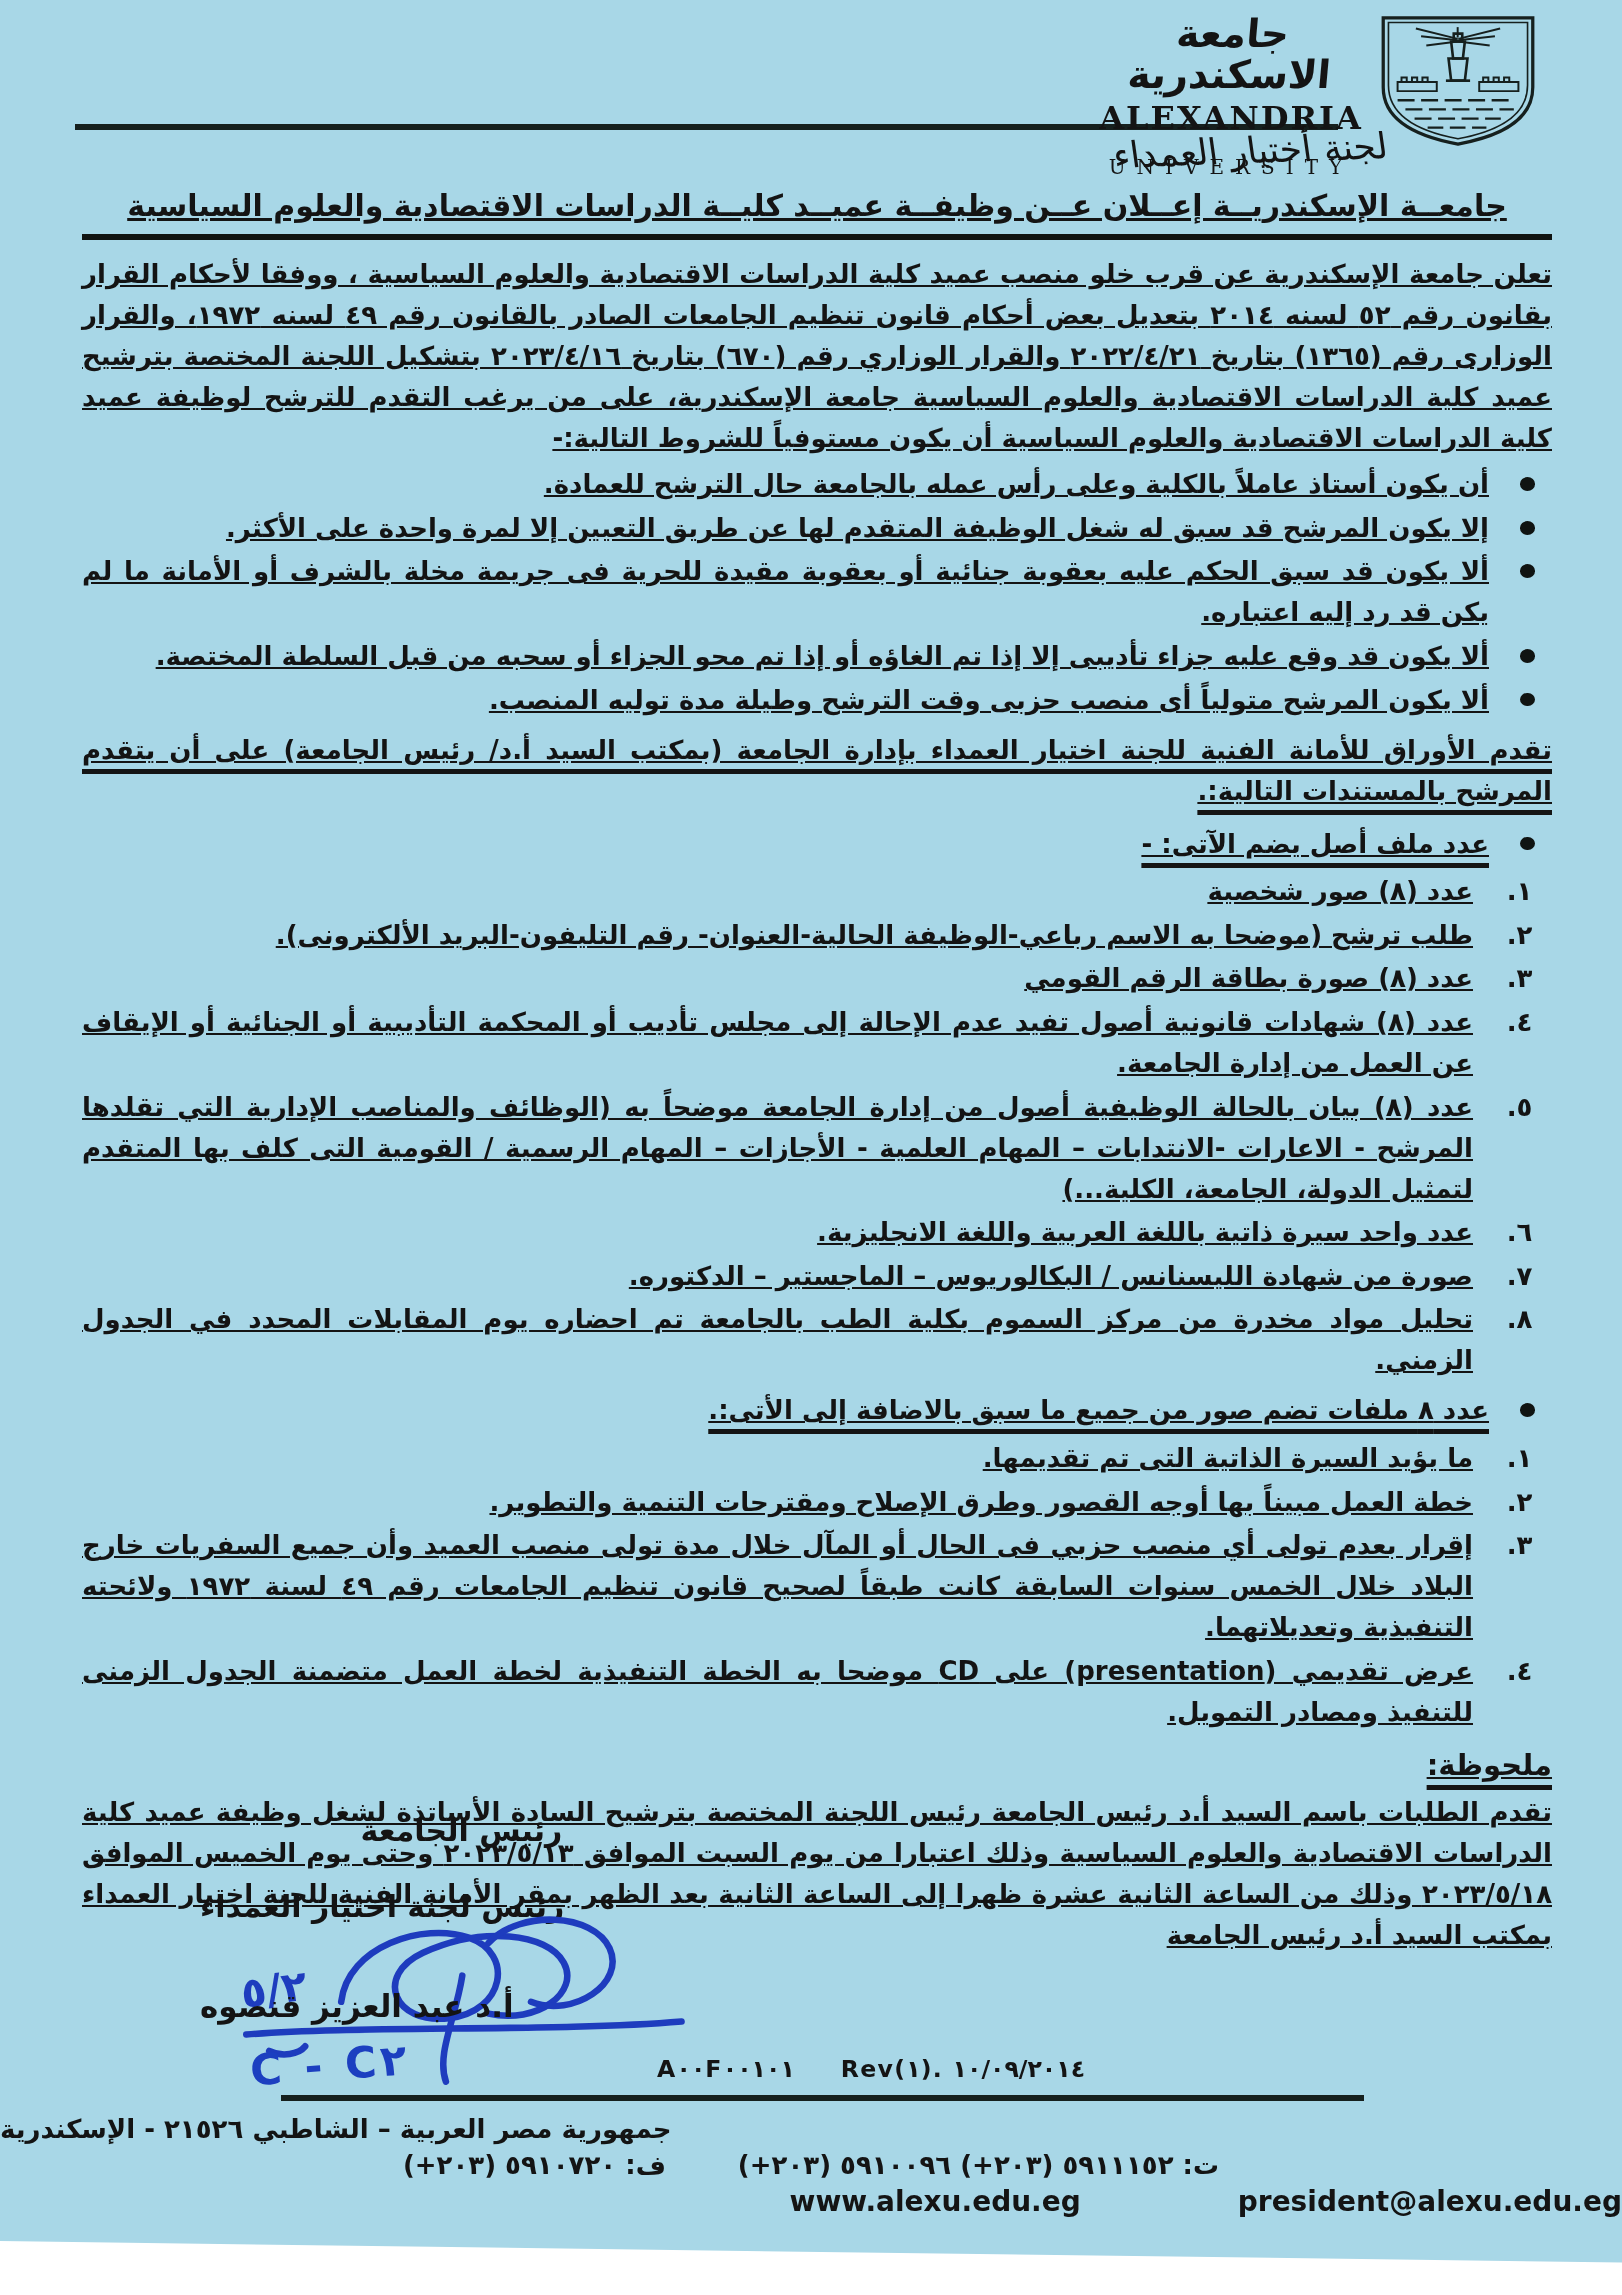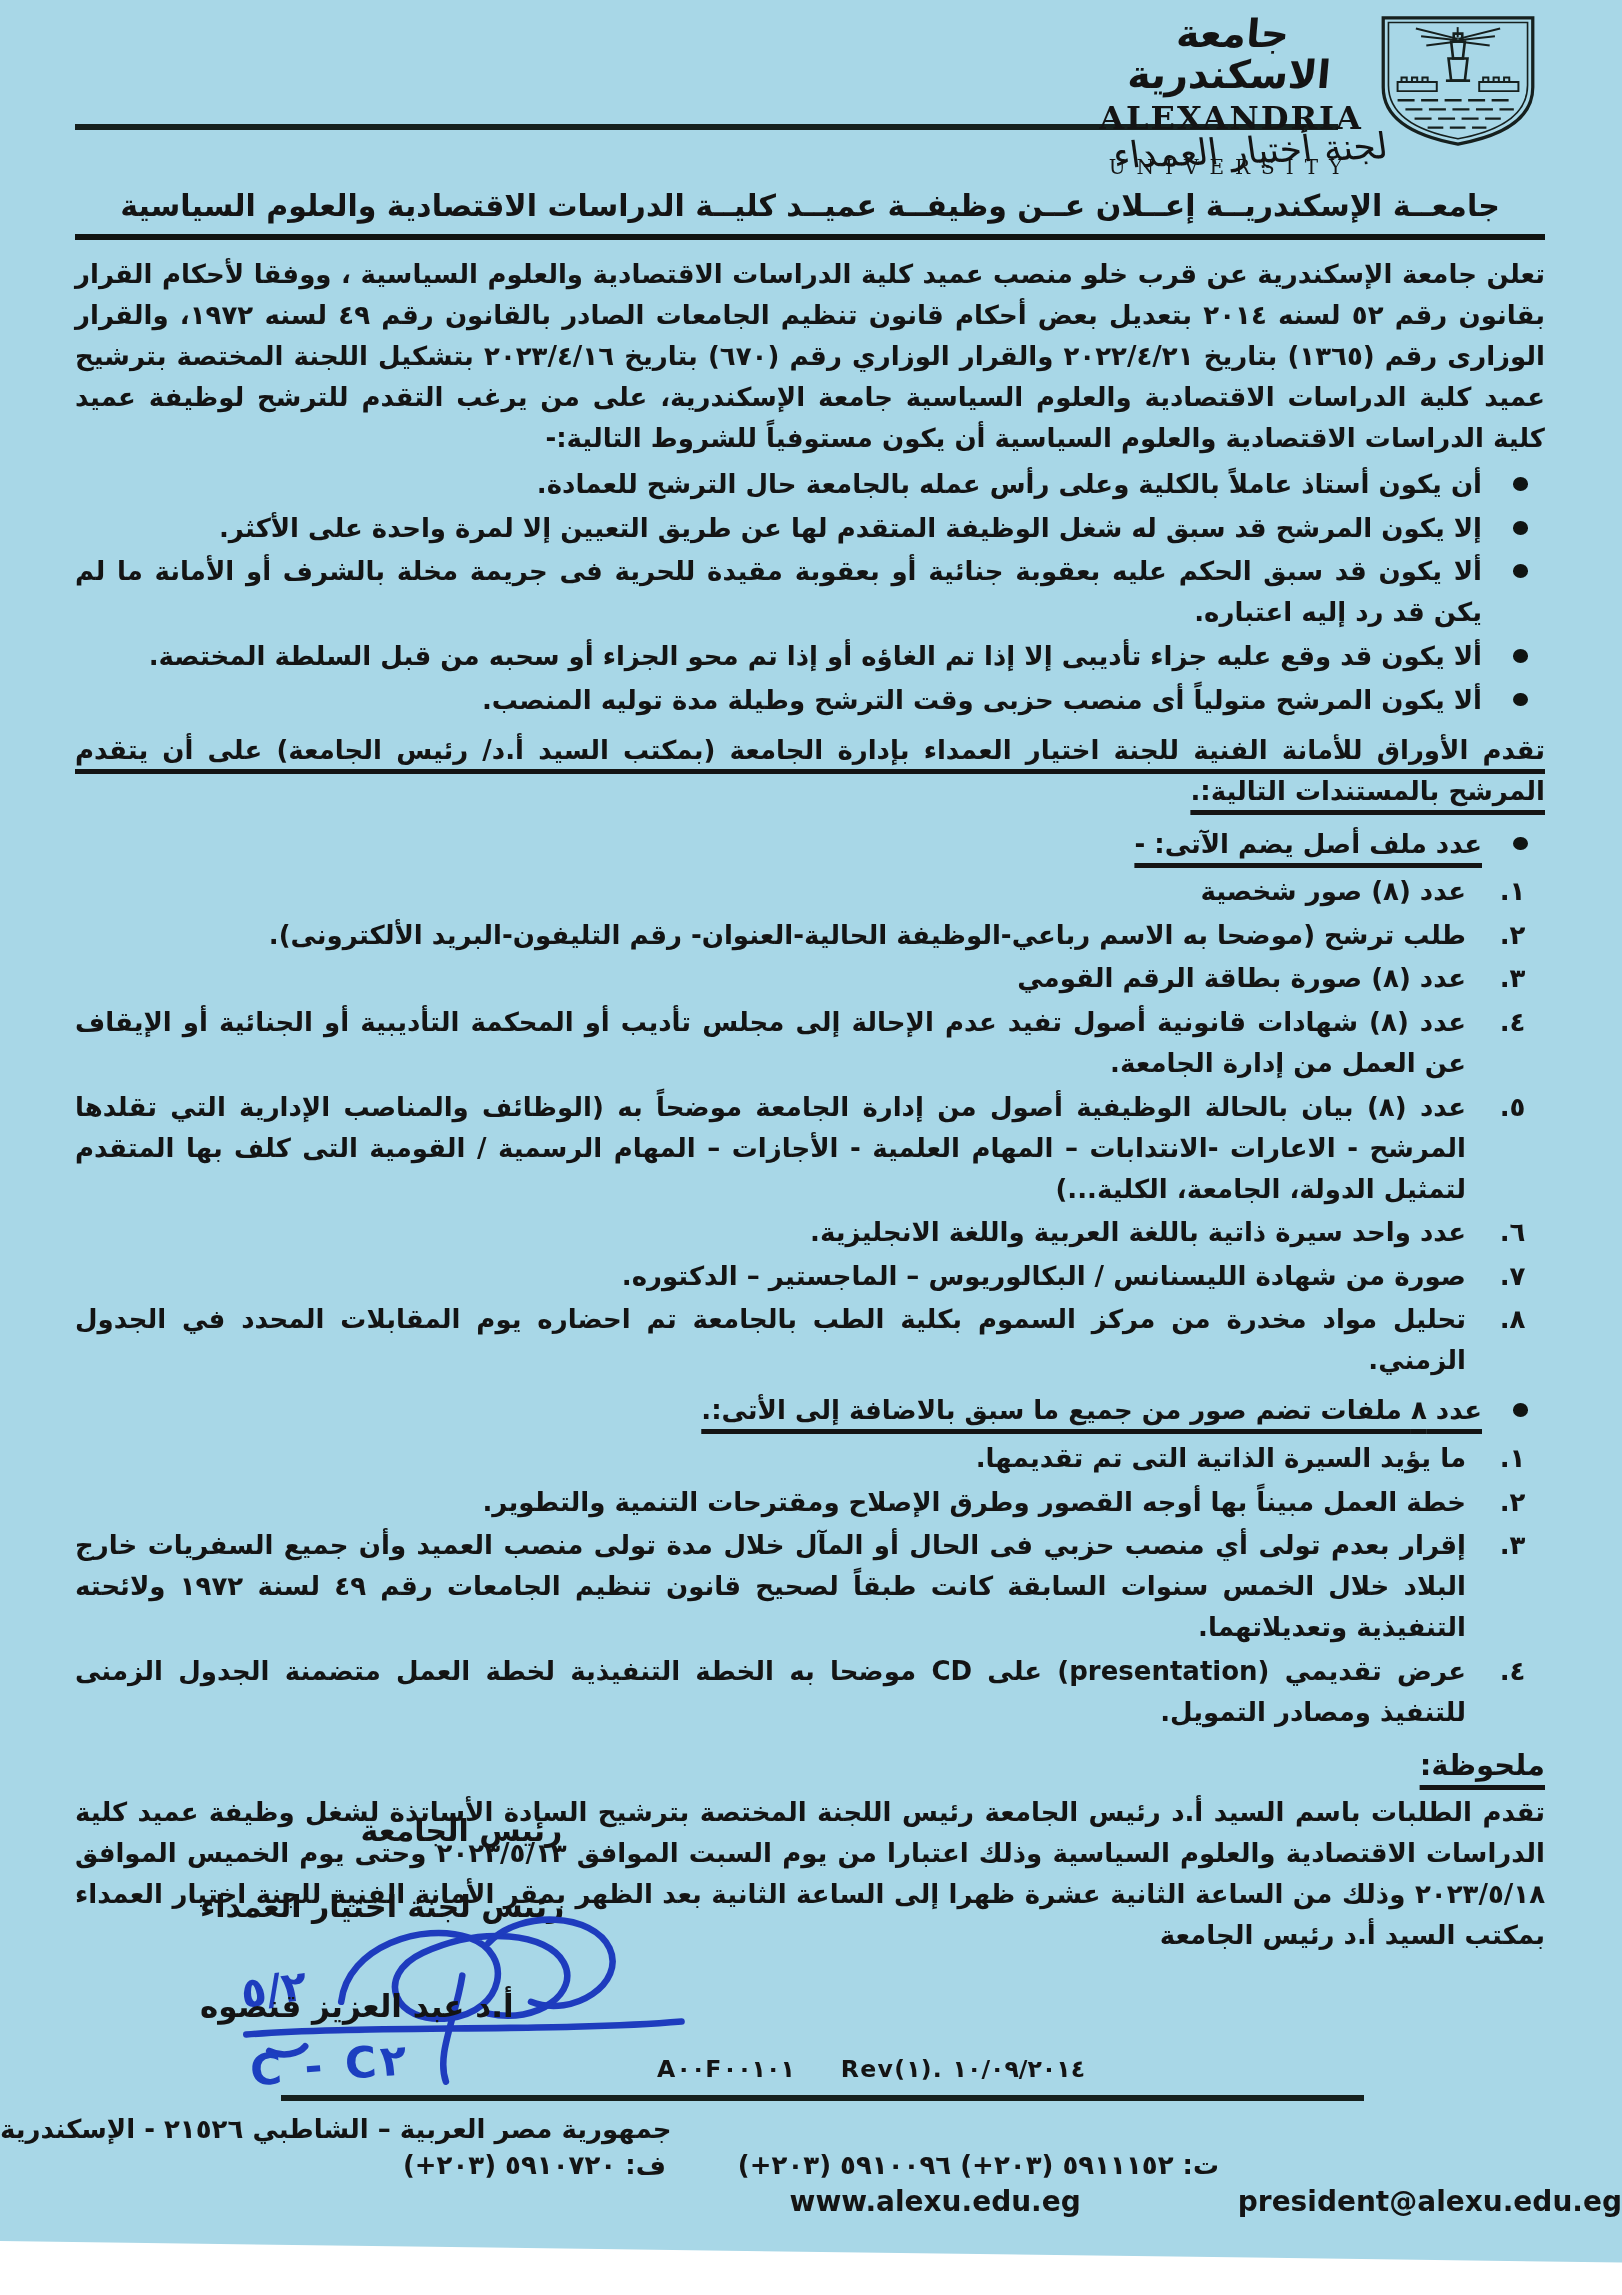--- a/index.html
+++ b/index.html
@@ -20,23 +20,23 @@
   .logo-en2{font-family:"DejaVu Serif",serif;font-size:20px;letter-spacing:11px;margin-top:18px;direction:ltr;}
   .shield{width:160px;height:134px;}
   .committee-hand{
     position:absolute;top:130px;right:234px;
     font-size:36px;font-weight:500;direction:rtl;
     transform:rotate(-2deg) skewX(6deg);
     letter-spacing:-0.7px;
   }
   
   .content{
-    position:absolute;top:187px;right:77px;width:1470px;
+    position:absolute;top:187px;right:70px;width:1470px;
     direction:rtl;text-align:justify;
-    font-size:26px;line-height:41px;font-weight:bold;
+    font-size:26px;line-height:41px;font-weight:bold;text-decoration:underline;
   }
   .doc-title{
     font-size:30px;line-height:1.25;text-align:center;
     padding-bottom:9.2px;border-bottom:6.5px solid #101412;
     margin-bottom:14.4px;
   }
   .para{margin:0 0 5.2px 0;}
   .cond,.sec-head{position:relative;padding-right:63px;margin:2.6px 0;}
   .dot{
     position:absolute;right:17px;top:13px;

